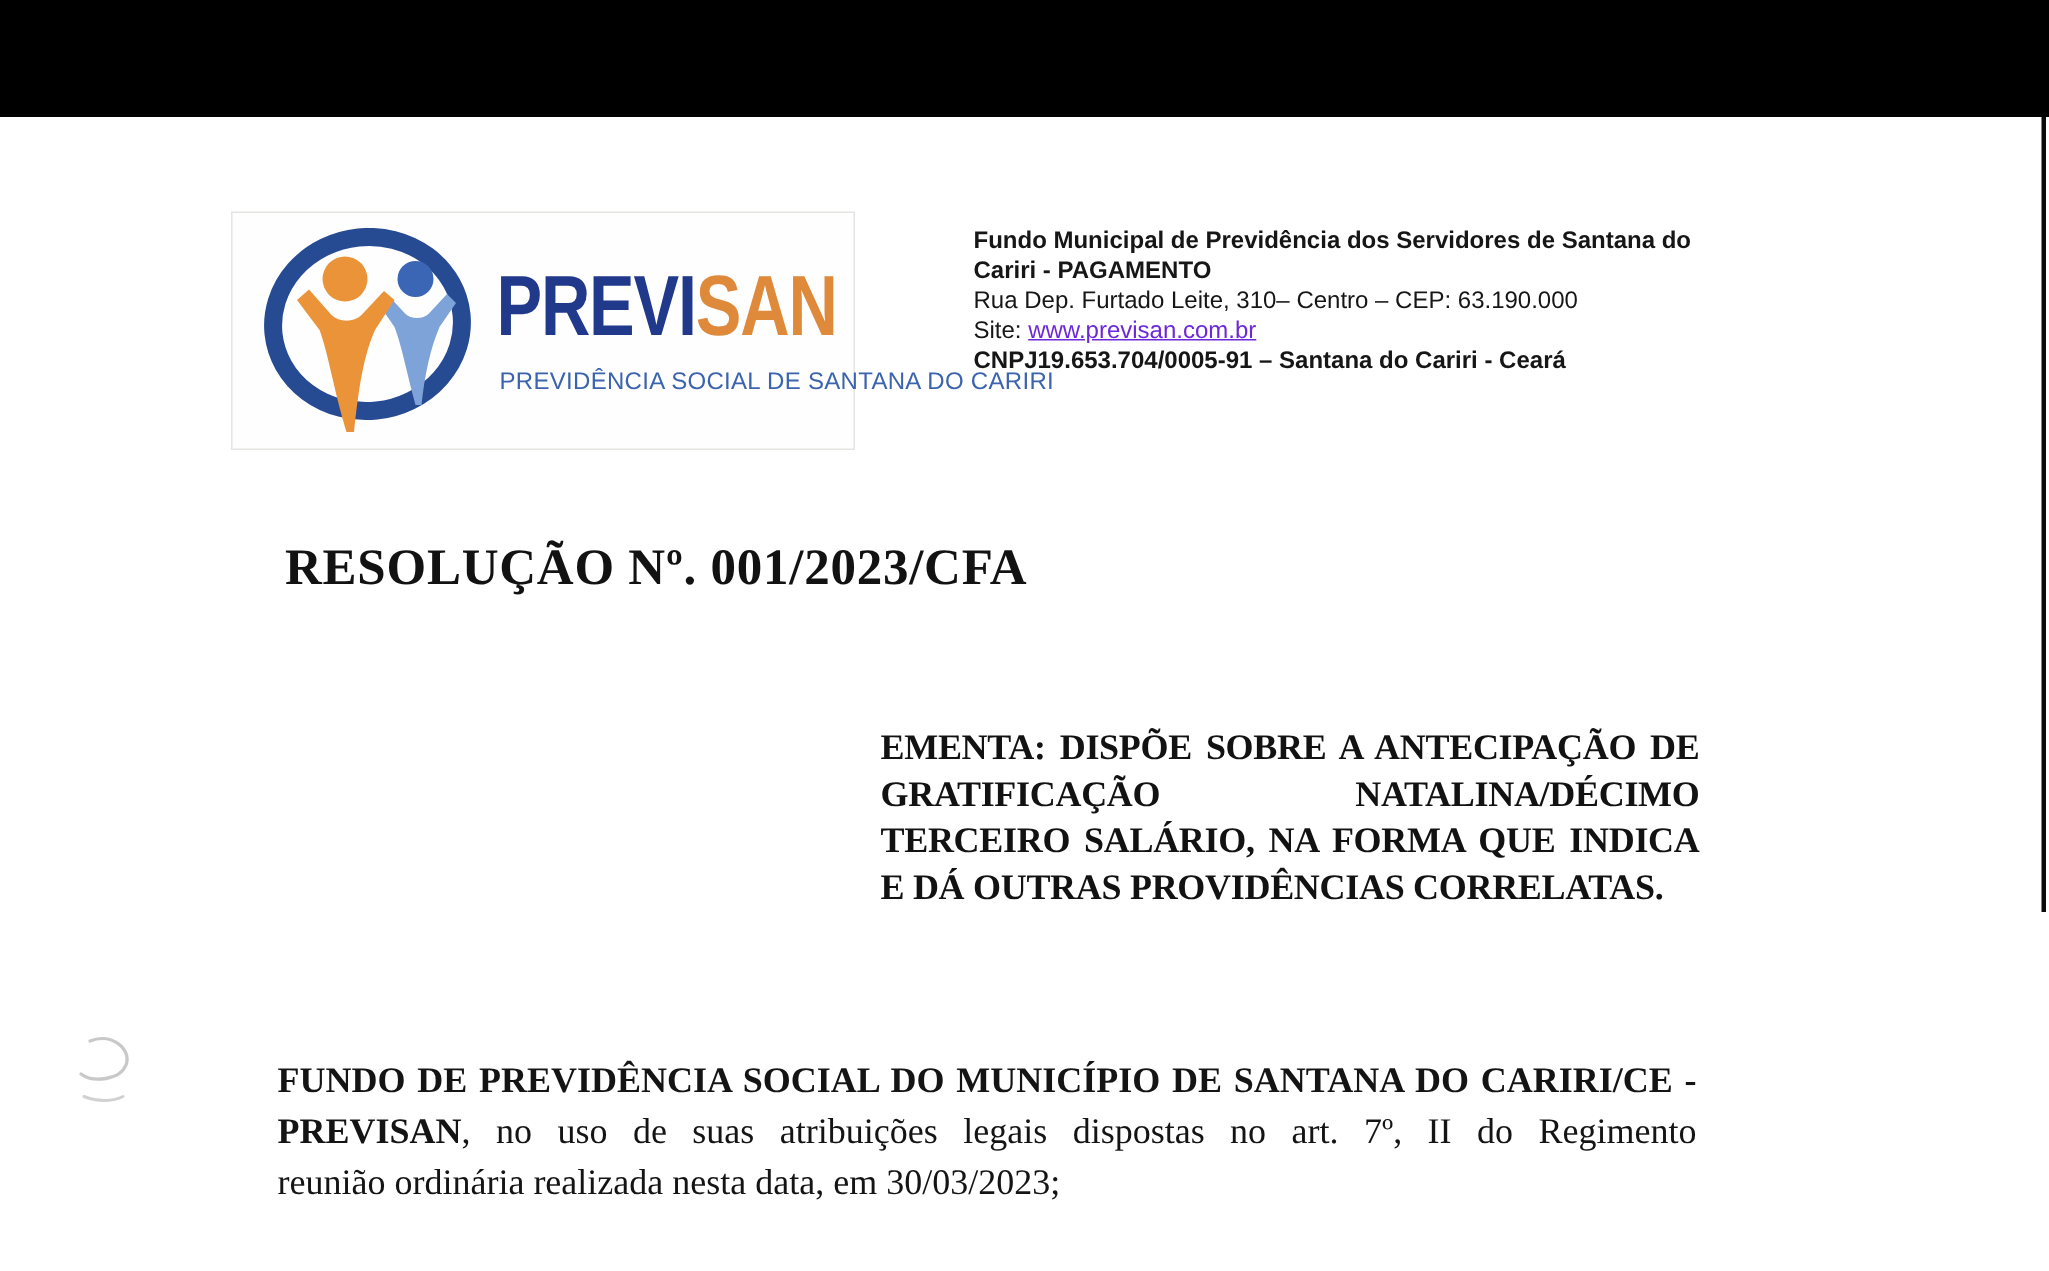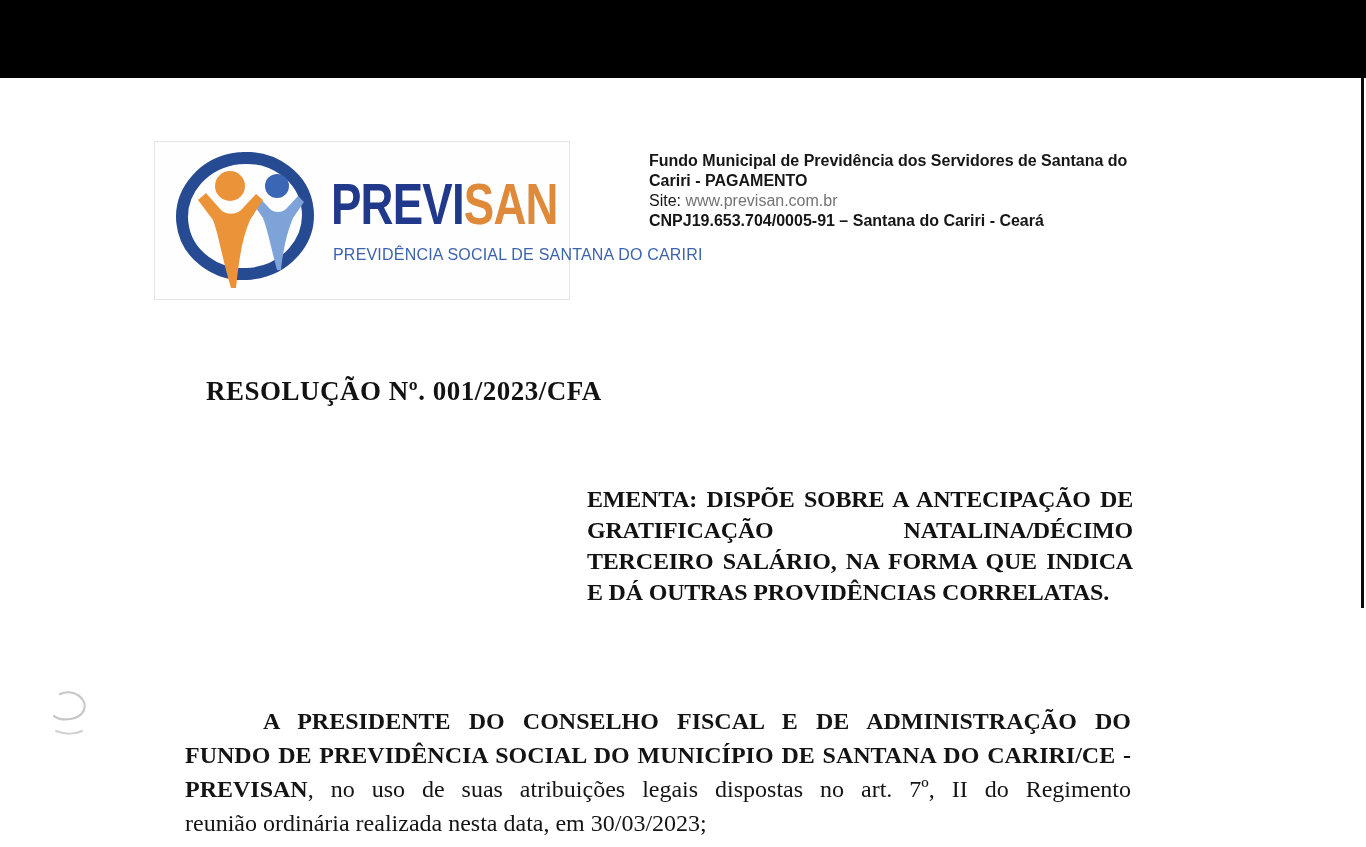--- a/index.html
+++ b/index.html
@@ -12,23 +12,23 @@
   .logo-box{position:absolute;left:154px;top:141px;width:414px;height:157px;background:#fefefe;border:1px solid #e6e4e0;}
   .logo-mark{position:absolute;left:18px;top:10px;}
   .brand{position:absolute;left:176px;top:34px;font-weight:bold;font-size:57px;line-height:1;letter-spacing:-1px;transform:scaleX(0.8);transform-origin:left top;white-space:nowrap;}
   .brand-blue{color:#21398b;}
   .brand-orange{color:#df8a3b;}
   .brand-sub{position:absolute;left:178px;top:104px;font-size:16px;color:#3c64ae;letter-spacing:0.2px;white-space:nowrap;}
 
   .letterhead{position:absolute;left:649px;top:151px;width:525px;font-size:16px;line-height:20px;color:#161616;}
   .lh-bold{font-weight:bold;}
   .lh-reg{font-weight:normal;}
-  .lh-link{color:#737373;cursor:pointer;}
+  .lh-link{color:#6d28d9;text-decoration:underline;cursor:pointer;}
 
-  .doc-title{position:absolute;left:190px;top:360px;margin:16px;font-family:"Liberation Serif",serif;font-size:27px;font-weight:bold;color:#121212;letter-spacing:0.5px;white-space:nowrap;}
+  .doc-title{position:absolute;left:190px;top:360px;margin:0;font-family:"Liberation Serif",serif;font-size:34px;font-weight:bold;color:#121212;letter-spacing:0.5px;white-space:nowrap;}
 
   .ementa{position:absolute;left:587px;top:484px;width:546px;font-family:"Liberation Serif",serif;font-weight:bold;font-size:24px;line-height:31px;color:#121212;letter-spacing:-0.2px;}
   .jline{text-align:justify;text-align-last:justify;white-space:normal;}
   .plainline{text-align:left;}
 
   .body-par{position:absolute;left:185px;top:704px;width:946px;font-family:"Liberation Serif",serif;font-size:24px;line-height:34px;color:#141414;}
   .body-par b{font-weight:bold;}
   .indent{padding-left:78px;}
 
   .pen-mark{position:absolute;left:40px;top:680px;}
@@ -51,35 +51,35 @@
       <path fill="#eb9339" d="M58 136 C 49 106 46 84 40 68 L 25 48 33 41 48 58
             C 53 63 63 63 68 58 L 83 42 90 48 77 68 C 69 86 66 108 63 136 Z"></path>
     </svg>
     <div class="brand"><span class="brand-blue">PREVI</span><span class="brand-orange">SAN</span></div>
     <div class="brand-sub">PREVIDÊNCIA SOCIAL DE SANTANA DO CARIRI</div>
   </div>
 
   <div class="letterhead">
     <div class="lh-bold">Fundo Municipal de Previdência dos Servidores de Santana do</div>
     <div class="lh-bold">Cariri - PAGAMENTO</div>
+    <div class="lh-reg">Rua Dep. Furtado Leite, 310– Centro – CEP: 63.190.000</div>
     <div class="lh-reg"><span>Site: </span><a class="lh-link">www.previsan.com.br</a></div>
     <div class="lh-bold">CNPJ19.653.704/0005-91 – Santana do Cariri - Ceará</div>
   </div>
 
   <h1 class="doc-title">RESOLUÇÃO Nº. 001/2023/CFA</h1>
 
   <div class="ementa">
     <div class="jline">EMENTA: DISPÕE SOBRE A ANTECIPAÇÃO DE</div>
     <div class="jline">GRATIFICAÇÃO NATALINA/DÉCIMO</div>
     <div class="jline">TERCEIRO SALÁRIO, NA FORMA QUE INDICA</div>
     <div class="plainline">E DÁ OUTRAS PROVIDÊNCIAS CORRELATAS.</div>
   </div>
 
   <div class="body-par">
-    <div class="jline indent"><b>A PRESIDENTE DO CONSELHO FISCAL E DE ADMINISTRAÇÃO DO</b></div>
     <div class="jline"><b>FUNDO DE PREVIDÊNCIA SOCIAL DO MUNICÍPIO DE SANTANA DO CARIRI/CE -</b></div>
     <div class="jline"><b>PREVISAN</b><span>, no uso de suas atribuições legais dispostas no art. 7º, II do Regimento</span></div>
     <div class="plainline"><span>reunião ordinária realizada nesta data, em 30/03/2023;</span></div>
   </div>
 
   <svg class="pen-mark" width="70" height="70" viewBox="0 0 70 70">
     <path d="M 20 14 C 35 8 48 20 44 30 C 40 40 22 42 14 36" fill="none" stroke="#c2c2c2" stroke-width="2.2" stroke-linecap="round" opacity="0.9"></path>
     <path d="M 16 51 C 26 55 36 54 42 51" fill="none" stroke="#c9c9c9" stroke-width="2" stroke-linecap="round" opacity="0.85"></path>
   </svg>
 

